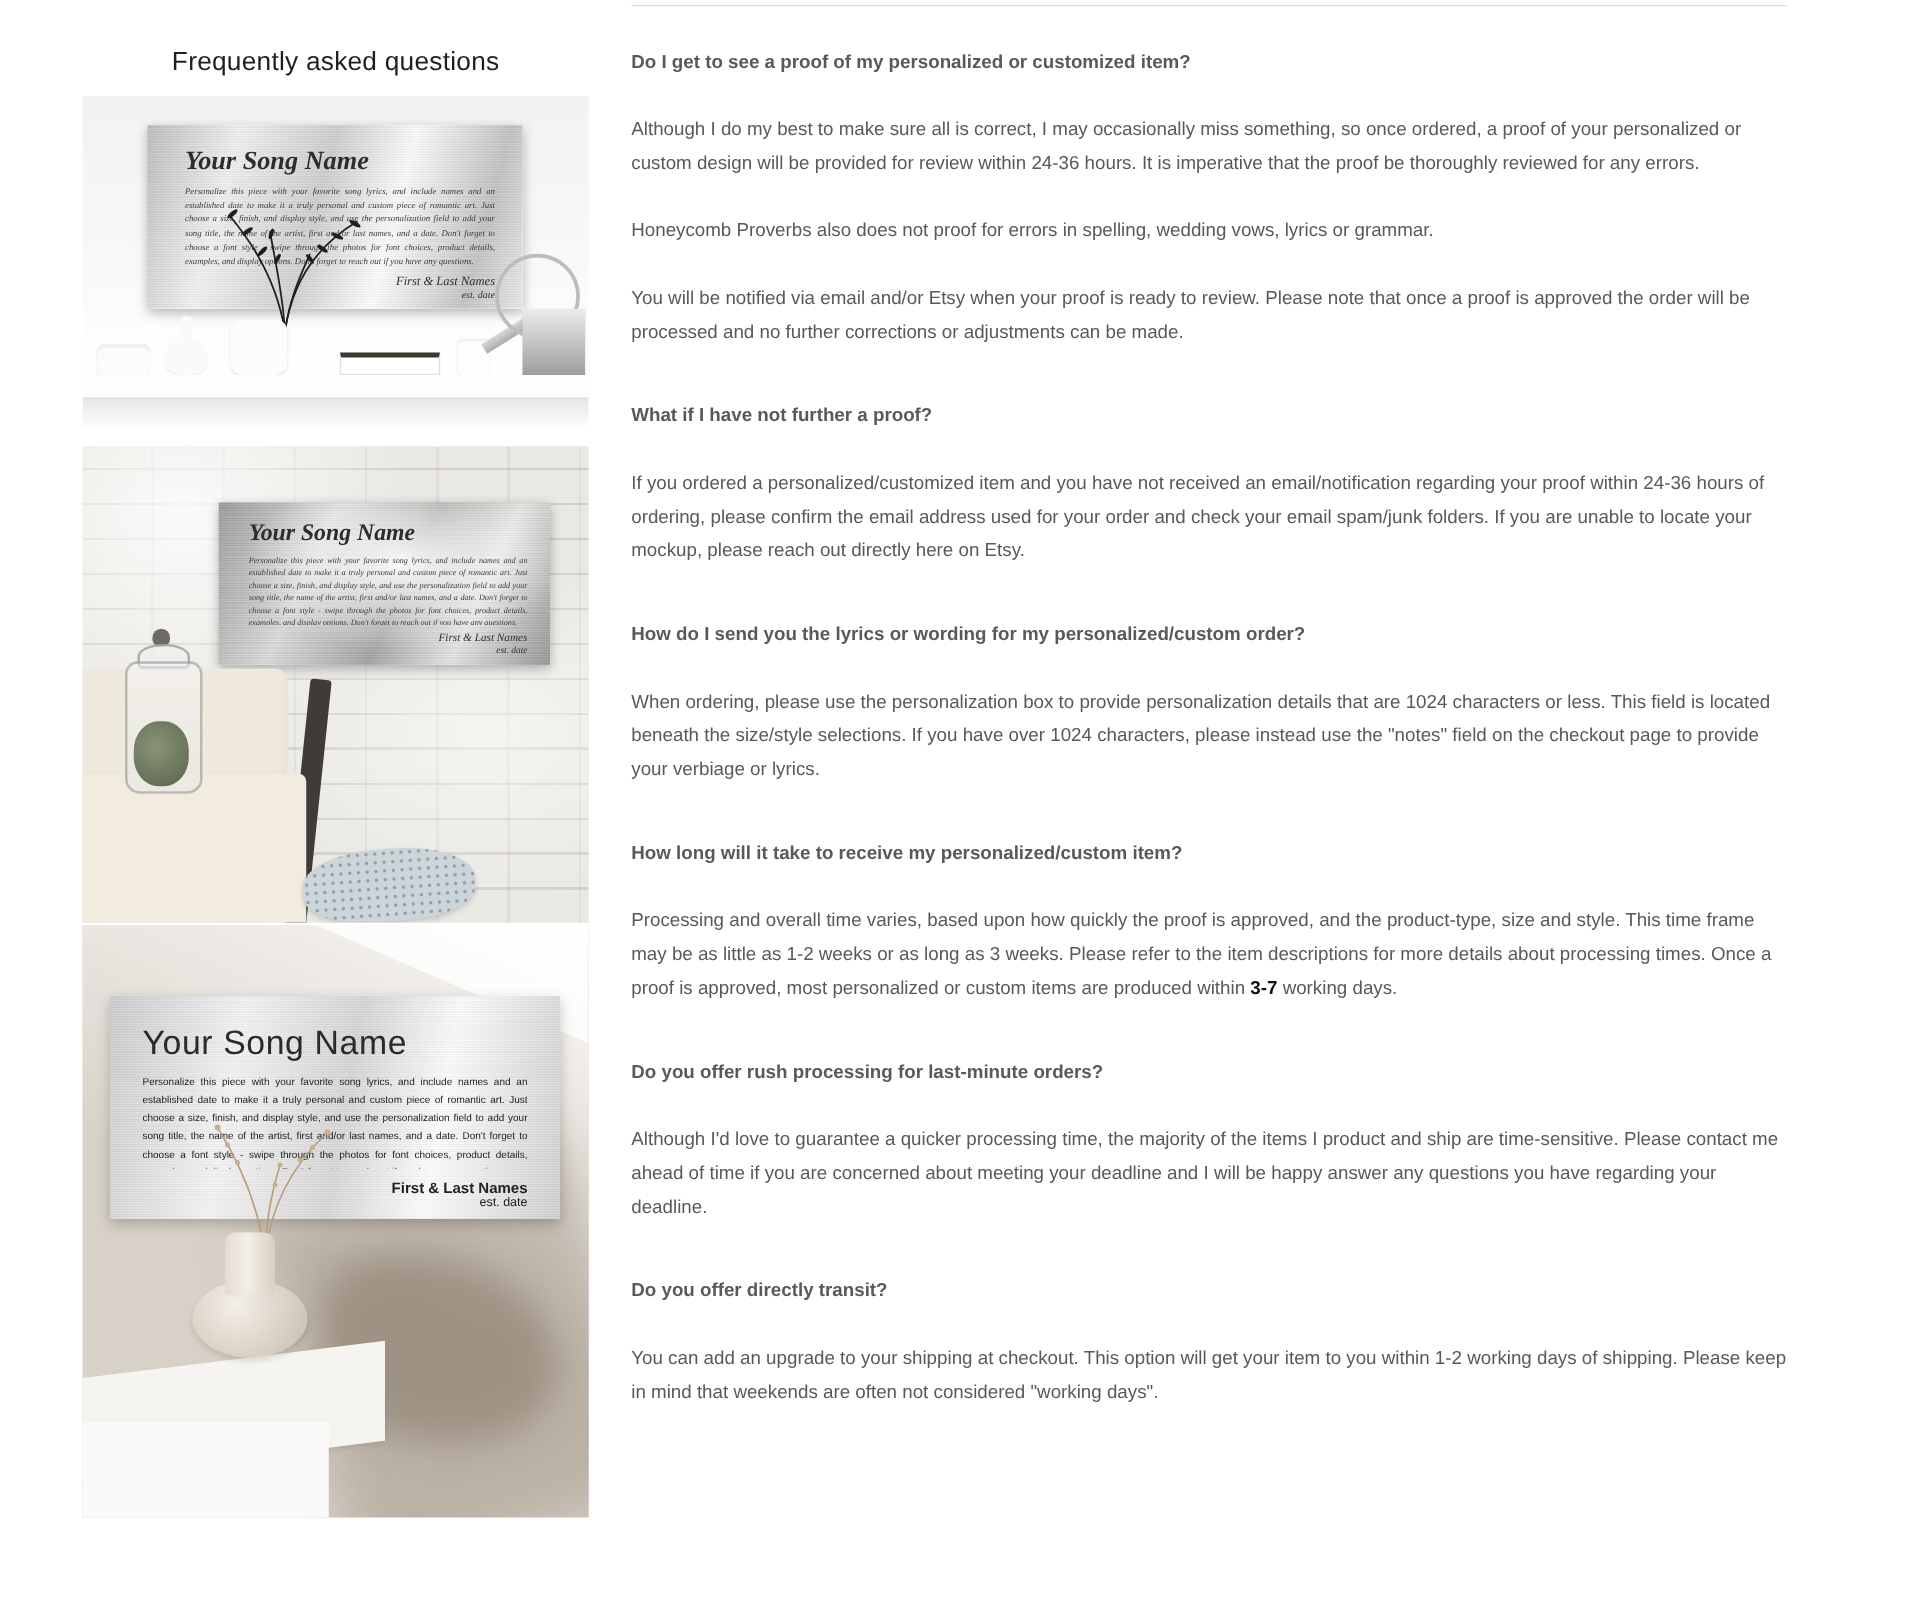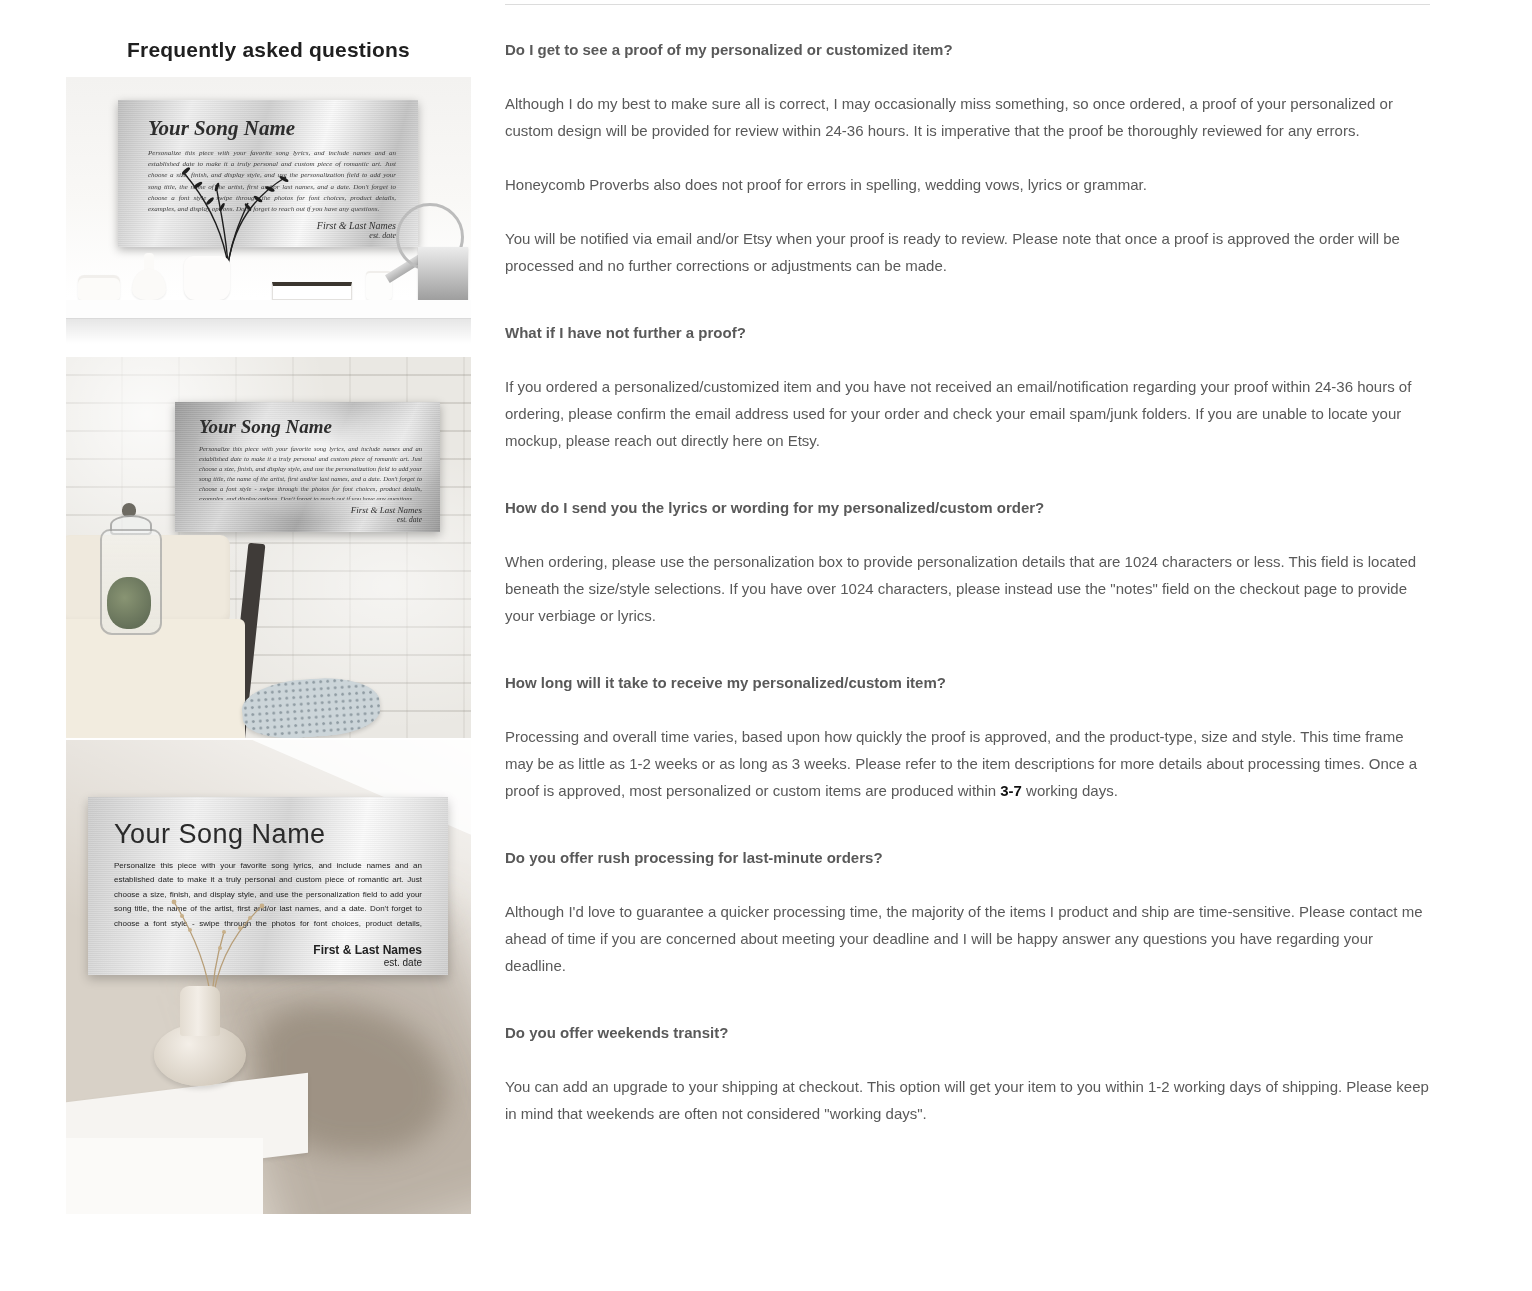--- a/index.html
+++ b/index.html
@@ -7,21 +7,21 @@
     width:1532px;height:1291px;position:relative;overflow:hidden;
     background:#ffffff;
     font-family:"Liberation Sans",sans-serif;
     -webkit-font-smoothing:antialiased;
   }
 
   
   .gallery{position:absolute;left:66px;top:0;width:405px;}
   .gallery-title{
     position:absolute;left:0;top:38px;width:405px;text-align:center;
-    font-size:21px;font-weight:700;color:#1f1f1f;letter-spacing:.2px;
+    font-size:21px;font-weight:400;color:#1f1f1f;letter-spacing:.2px;
   }
   .photo{position:absolute;left:0;width:405px;overflow:hidden;}
   .photo1{top:77px;height:276px;background:linear-gradient(180deg,#f3f2f0 0%,#f9f8f6 45%,#ffffff 80%);}
   .photo2{top:357px;height:381px;background:#eae8e3;}
   .photo3{top:740px;height:474px;background:#d8d1c7;}
 
   
   .plaque{
     position:absolute;box-sizing:border-box;
     background:
@@ -269,18 +269,18 @@
       <p class="faq-q">How long will it take to receive my personalized/custom item?</p>
       <p><span>Processing and overall time varies, based upon how quickly the proof is approved, and the product-type, size and style. This time frame may be as little as 1-2 weeks or as long as 3 weeks. Please refer to the item descriptions for more details about processing times. Once a proof is approved, most personalized or custom items are produced within </span><span class="emph">3-7</span><span> working days.</span></p>
     </div>
 
     <div class="faq-item">
       <p class="faq-q">Do you offer rush processing for last-minute orders?</p>
       <p>Although I'd love to guarantee a quicker processing time, the majority of the items I product and ship are time-sensitive. Please contact me ahead of time if you are concerned about meeting your deadline and I will be happy answer any questions you have regarding your deadline.</p>
     </div>
 
     <div class="faq-item">
-      <p class="faq-q">Do you offer weekends transit?</p>
+      <p class="faq-q">Do you offer directly transit?</p>
       <p>You can add an upgrade to your shipping at checkout. This option will get your item to you within 1-2 working days of shipping. Please keep in mind that weekends are often not considered "working days".</p>
     </div>
 
   </div>
 </div>
 
 </body></html>

